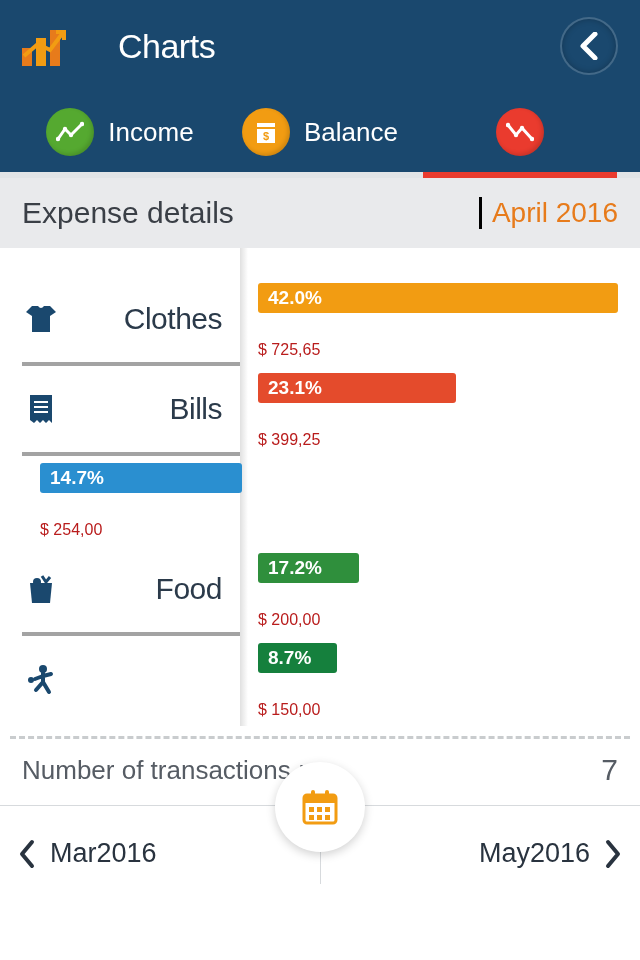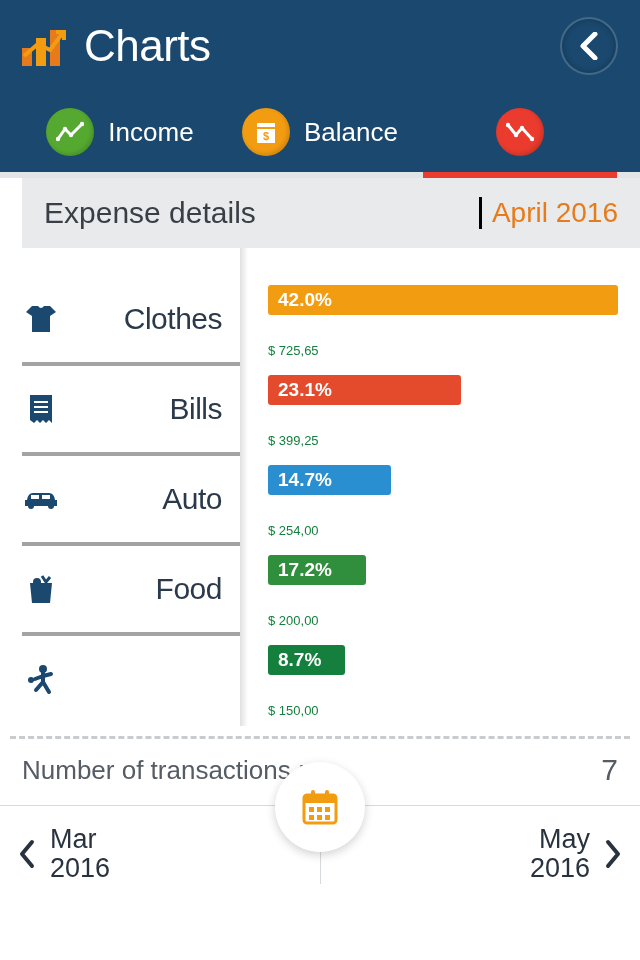--- a/index.html
+++ b/index.html
@@ -14,24 +14,25 @@
   .header {
     background: #1a486e;
     height: 92px;
     display: flex;
     align-items: center;
     padding: 0 22px;
     gap: 18px;
   }
   .header-title {
     color: #fff;
-    font-size: 44px;
+    font-size: 34px;
     font-weight: 400;
     flex: 1;
     letter-spacing: -0.5px;
+    margin-left: 34px;
   }
   .back-btn {
     width: 58px; height: 58px;
     border-radius: 50%;
     background: #1a486e;
     border: 2px solid rgba(255,255,255,0.18);
     box-shadow: inset 0 0 6px rgba(0,0,0,0.25);
     display: flex; align-items: center; justify-content: center;
   }
   .tabs {
@@ -67,21 +68,20 @@
     border-radius: 50%;
     display: flex; align-items: center; justify-content: center;
     color: #fff;
     box-shadow: inset -2px -2px 4px rgba(0,0,0,0.15);
   }
   .subheader {
     display: flex;
     align-items: center;
     padding: 18px 22px 18px 22px;
     background: #e9eaec;
-    margin-left: 22px;
   }
   .subheader-title {
     flex: 1;
     font-size: 30px;
     color: #3a3f46;
   }
   .subheader-period {
     color: #e77b1b;
     font-size: 28px;
     border-left: 3px solid #000000;
@@ -125,37 +125,37 @@
   .cat-name {
     font-size: 30px;
     color: #2b3a4a;
     letter-spacing: -0.5px;
   }
   .row-right {
     flex: 1;
     display: flex;
     flex-direction: column;
     justify-content: center;
-    padding-left: 28px;
+    padding-left: 18px;
     gap: 4px;
   }
   .bar-wrap { position: relative; height: 30px; }
   .bar {
     height: 30px;
     border-radius: 3px;
     color: #fff;
     font-size: 19px;
     font-weight: 600;
     display: flex;
     align-items: center;
     padding: 0 10px;
   }
   .amount {
-    color: #15803d;
-    font-size: 13px;
+    color: #b91c1c;
+    font-size: 16px;
     margin-top: 24px;
   }
   .dashed {
     height: 0;
     border-top: 3px dashed #c9ccce;
     margin: 10px 10px 0;
   }
   .txn-row {
     display: flex;
     align-items: center;
@@ -173,21 +173,21 @@
     padding: 0 18px;
     position: relative;
   }
   .nav-half {
     flex: 1;
     display: flex;
     align-items: center;
     gap: 14px;
   }
   .nav-half.right { justify-content: flex-end; }
-  .nav-text { display: flex; flex-direction: column; line-height: 1.05; }
+  .nav-text { display: flex; flex-direction: row; line-height: 1.05; }
   .nav-month { font-size: 27px; color: #29333f; }
   .nav-year  { font-size: 27px; color: #29333f; }
   .nav-divider { width: 1px; background: #d7dadd; height: 60px; }
   .cal-btn {
     position: absolute;
     left: 50%;
     top: -44px;
     transform: translateX(-50%);
     width: 90px; height: 90px;
     border-radius: 50%;
@@ -301,30 +301,20 @@
       <div class="bar-wrap">
           <div class="bar" style="background:#e44b2c;width:55%">
             <span>23.1%</span>
           </div>
         </div>
       <div class="amount">$ 399,25</div>
     </div>
   </div>
 
   <div class="row">
-    <div class="row-left">
-      <span class="cat-icon">
-        <svg width="36" height="22" viewBox="0 0 36 22">
-            <path d="M4 12 Q5 5 10 5 H26 Q31 5 32 12 H34 V18 H31 A3 3 0 0 1 25 18 H11 A3 3 0 0 1 5 18 H2 V12 Z" fill="#1a486e"></path>
-            <rect x="8" y="7" width="8" height="4" fill="#fff"></rect>
-            <rect x="19" y="7" width="8" height="4" fill="#fff"></rect>
-          </svg>
-      </span>
-      <span class="cat-name">Auto</span>
-    </div>
     <div class="row-right">
       <div class="bar-wrap">
           <div class="bar" style="background:#2a8fd0;width:35%">
             <span>14.7%</span>
           </div>
         </div>
       <div class="amount">$ 254,00</div>
     </div>
   </div>
 

